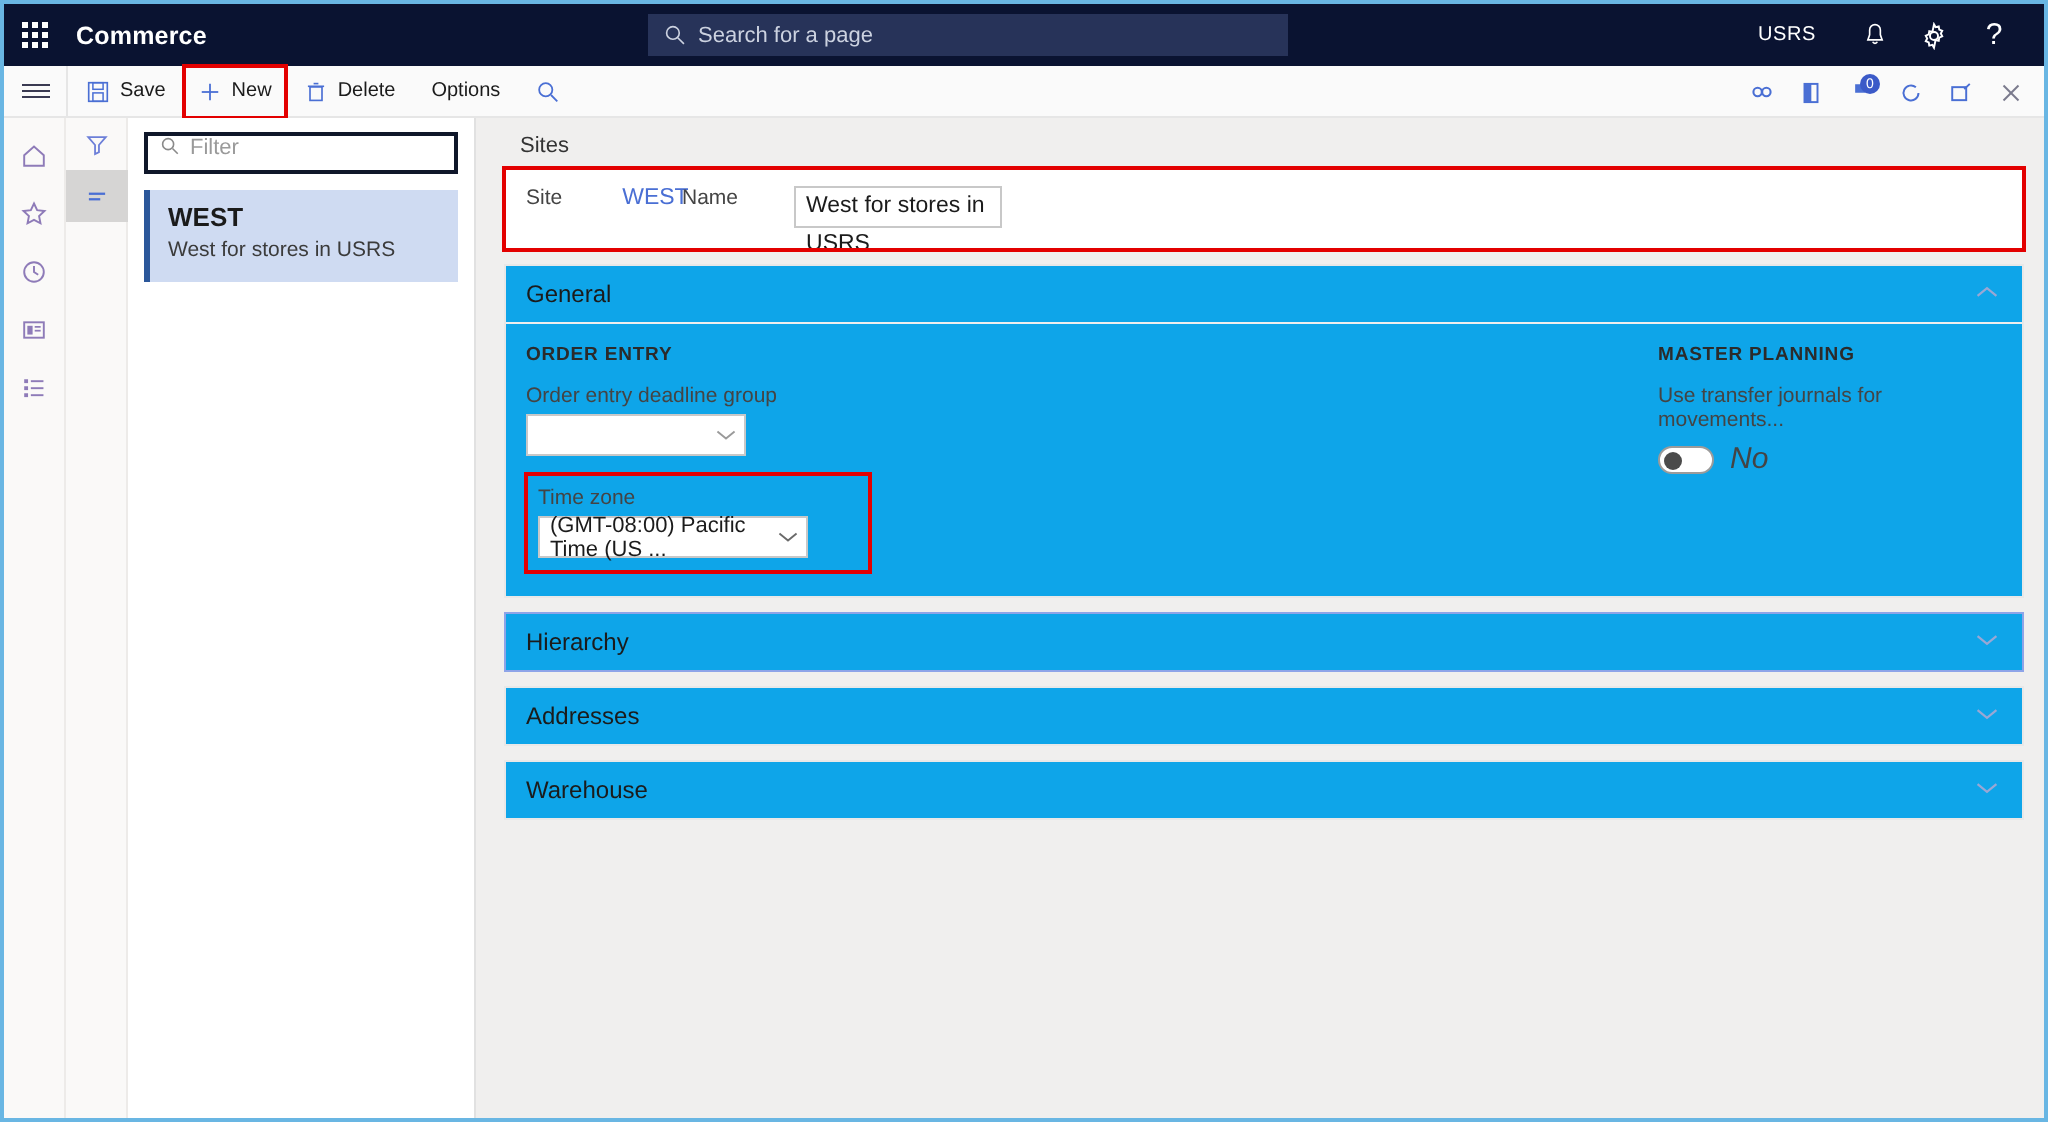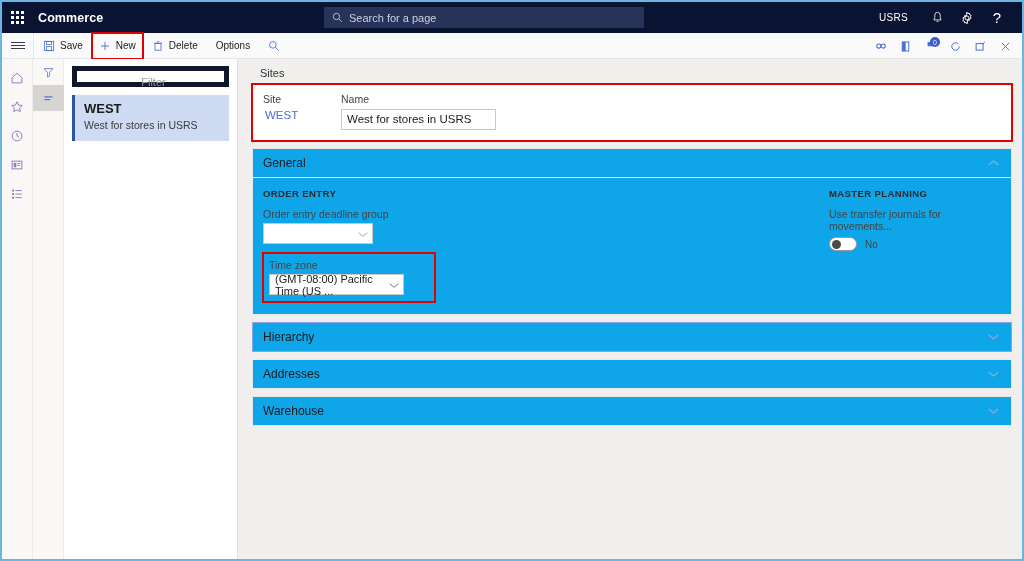--- a/index.html
+++ b/index.html
@@ -111,22 +111,22 @@
     background: #faf9f8; border-right: 1px solid #edebe9;
     display: flex; flex-direction: column; align-items: center;
   }
   .fc-ico {
     width: 31px; height: 26px; display: flex; align-items: center;
     justify-content: center; cursor: pointer;
   }
   .fc-ico.selected { background: #d6d5d4; }
   .listbody { position: absolute; left: 31px; top: 0; right: 0; bottom: 0; padding: 7px 8px 0 8px; }
   .filterbox {
-    height: 21px; border: 5px solid #0f172a; background: #fff;
-    display: flex; align-items: center; padding-left: 6px; gap: 5px; cursor: text; flex-direction: column;
+    height: 21px; border: 2px solid #0f172a; background: #fff;
+    display: flex; padding-left: 6px; gap: 5px; cursor: text;
   }
   .filterbox .fph { font-size: 11px; color: #9a9a9a; }
   .listitem {
     margin-top: 8px; height: 46px; background: #cfdbf2;
     border-left: 3px solid #2b579a; padding: 6px 0 0 9px; cursor: pointer;
   }
   .li-title { font-size: 13px; font-weight: bold; color: #1b1b1b; }
   .li-sub { font-size: 10.5px; color: #3b3b3b; margin-top: 3px; }
   .list-scroll-edge {
     position: absolute; right: 0; top: 0; bottom: 0; width: 7px; background: #ffffff;
@@ -138,21 +138,21 @@
     background: #f0efee; padding: 6px 10px 0 14px; overflow: hidden;
   }
   .sites-caption { font-size: 11px; color: #333; margin: 2px 0 5px 8px; }
 
   .hdr-card {
     position: relative; background: #ffffff; border: 1px solid #e8e8e8;
     padding: 8px 10px 10px 10px; display: flex; gap: 0px;
     width: 100%;
   }
   .hl-red { outline: 2px solid #e30000; outline-offset: -1px; }
-  .fld { display: flex; flex-direction: column; }
+  .fld { display: flex; flex-direction: row; gap: 28px; }
   .fld-label { font-size: 10.5px; color: #444; margin-bottom: 4px; }
   .fld-link { font-size: 11.5px; color: #4a6fd4; cursor: pointer; padding-left: 2px; }
   .txtinput {
     width: 155px; height: 21px; border: 1px solid #c8c8c8; background: #fff;
     font-size: 11.5px; color: #1b1b1b; padding: 0 5px; line-height: 19px; cursor: text;
   }
   .col-site { width: 78px; }
   .col-name { width: 160px; }
 
   
@@ -182,21 +182,21 @@
   .tz-wrap { margin-top: 9px; padding: 6px 8px 7px 6px; position: relative; }
   .toggle-row { display: flex; align-items: center; gap: 8px; margin-top: 5px; }
   .toggle {
     width: 28px; height: 14px; border: 1px solid #9b9b9b; border-radius: 8px;
     background: #ffffff; position: relative; cursor: pointer;
   }
   .toggle .knob {
     position: absolute; left: 2px; top: 2px; width: 9px; height: 9px;
     border-radius: 50%; background: #4b4b4b;
   }
-  .toggle-val { font-size: 10px; color: #444; }
+  .toggle-val { font-size: 15px; color: #444; font-style: italic; }
 </style>
 </head>
 <body>
 
 <div class="window">
 
   <div class="topbar">
     <div class="waffle">
       <div class="waffle-grid">
           <i></i>

